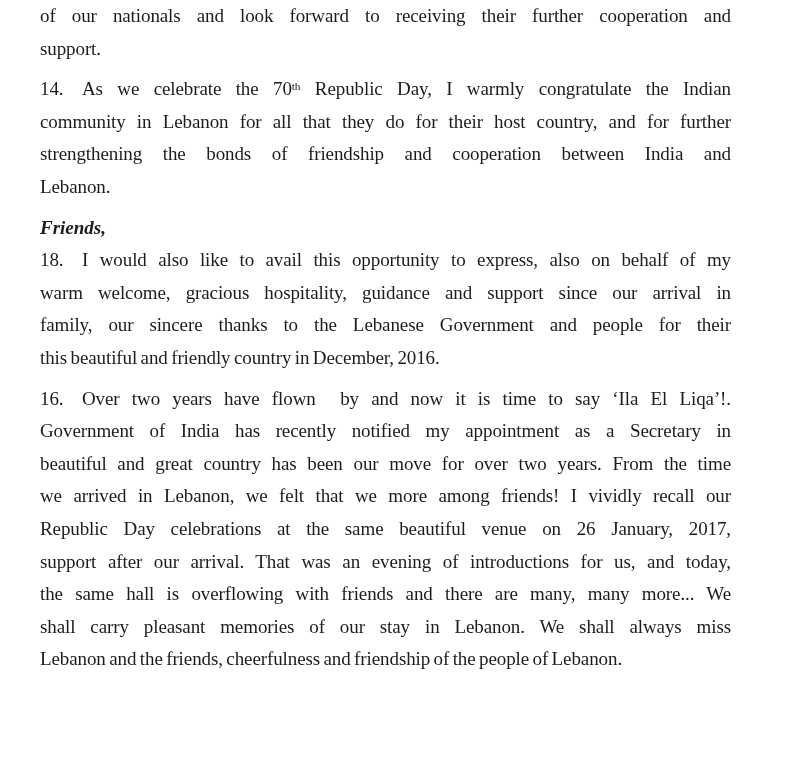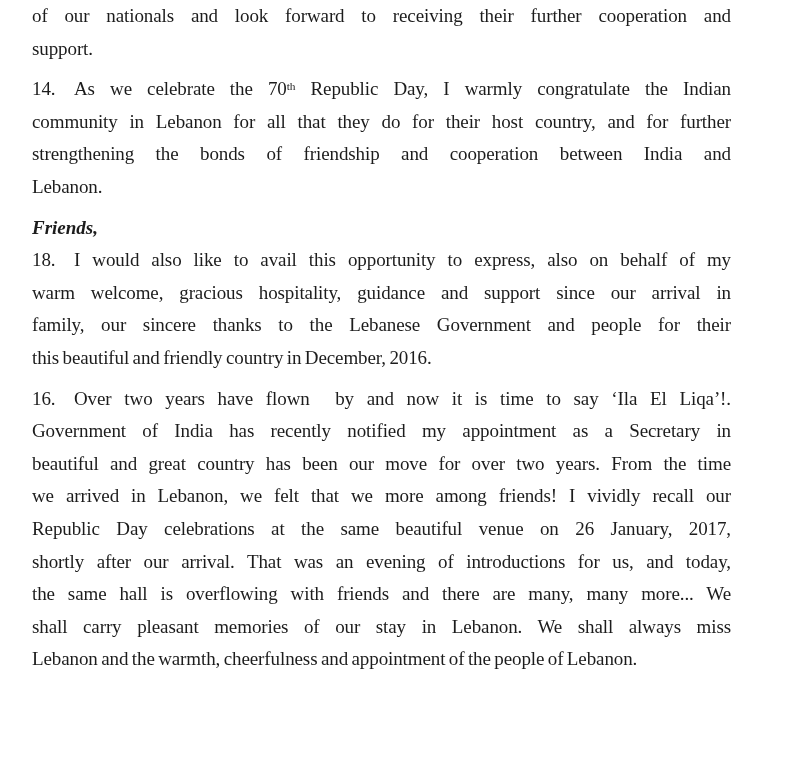--- a/index.html
+++ b/index.html
@@ -9,21 +9,21 @@
     height: 768px;
     background: var(--bg, #ffffff);
     color: var(--fg, #1c1c1c);
     font-family: "Liberation Serif", "DejaVu Serif", serif;
     font-size: 19px;
     line-height: 32.6px;
     overflow: hidden;
     box-sizing: border-box;
   }
   .doc {
-    padding: 0 69px 0 32px;
+    padding: 0 69px 0 40px;
   }
   .block { margin: 0; }
   .block.gap { margin-top: 8px; }
   .line {
     height: 32.6px;
     letter-spacing: -0.1px;
     word-spacing: -1.2px;
     white-space: normal;
   }
   .line.just {
@@ -69,19 +69,19 @@
         <div class="line just"><span>warm welcome, gracious hospitality, guidance and support since our arrival in</span></div>
         <div class="line just"><span>family, our sincere thanks to the Lebanese Government and people for their</span></div>
         <div class="line"><span>this beautiful and friendly country in December, 2016.</span></div>
       </div>
       <div class="block gap">
         <div class="line just"><span class="para-num">16.</span><span>Over two years have flown &nbsp;by and now it is time to say ‘Ila El Liqa’!.</span></div>
         <div class="line just"><span>Government of India has recently notified my appointment as a Secretary in</span></div>
         <div class="line just"><span>beautiful and great country has been our move for over two years. From the time</span></div>
         <div class="line just"><span>we arrived in Lebanon, we felt that we more among friends! I vividly recall our</span></div>
         <div class="line just"><span>Republic Day celebrations at the same beautiful venue on 26 January, 2017,</span></div>
-        <div class="line just"><span>shortly after our arrival. That was an evening of introductions for us, and today,</span></div>
+        <div class="line just"><span>support after our arrival. That was an evening of introductions for us, and today,</span></div>
         <div class="line just"><span>the same hall is overflowing with friends and there are many, many more... We</span></div>
         <div class="line just"><span>shall carry pleasant memories of our stay in Lebanon. We shall always miss</span></div>
-        <div class="line"><span>Lebanon and the warmth, cheerfulness and appointment of the people of Lebanon.</span></div>
+        <div class="line"><span>Lebanon and the friends, cheerfulness and friendship of the people of Lebanon.</span></div>
       </div>
     </div>
 </div>
 
 </body></html>

